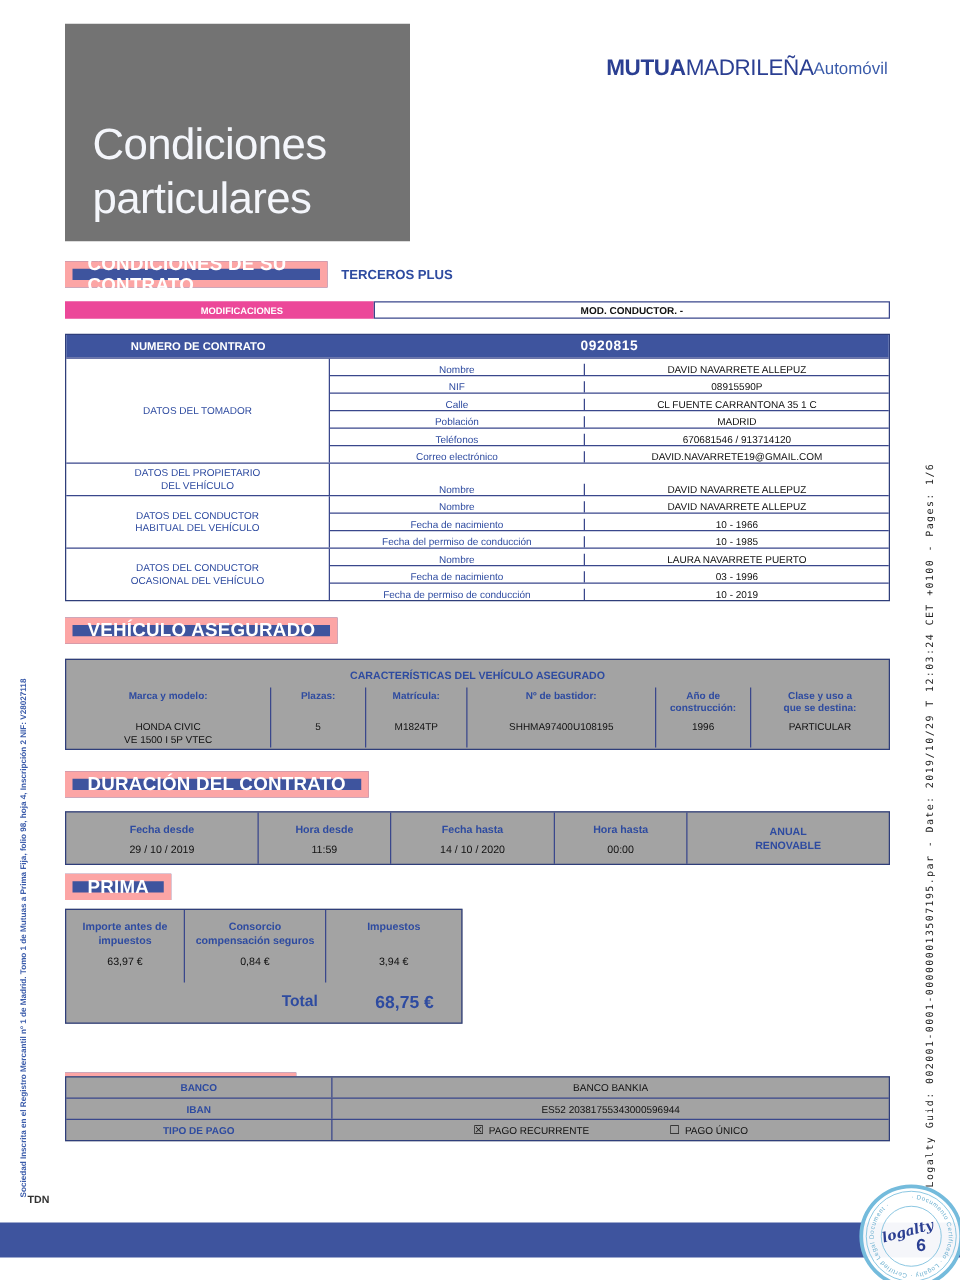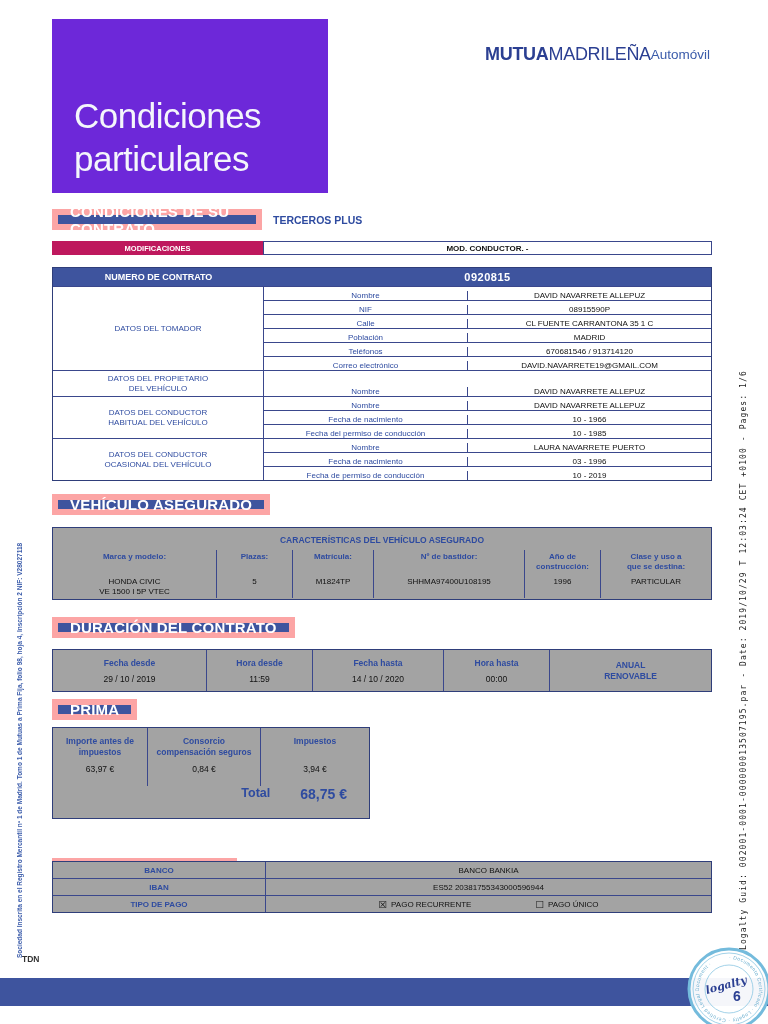--- a/index.html
+++ b/index.html
@@ -1,20 +1,20 @@
 <!DOCTYPE html>
 <html><head>
 <meta charset="utf-8">
 <style>
   html,body{margin:0;padding:0;background:#e8e8e8;}
   .page{position:relative;width:768px;height:1024px;background:#ffffff;overflow:hidden;
         font-family:"Liberation Sans",sans-serif;margin:0 auto;}
 
   
-  .title-box{position:absolute;left:52px;top:19px;width:276px;height:174px;background:#6d28d9;
+  .title-box{position:absolute;left:52px;top:19px;width:276px;height:174px;background:#737373;
              display:flex;flex-direction:column;justify-content:flex-end;box-sizing:border-box;
              padding:0 0 13px 22px;}
   .title-line{font-size:35px;line-height:43px;letter-spacing:-0.5px;color:#F4F6FB;}
 
   
   .logo{position:absolute;left:478px;top:44px;display:flex;gap:7px;align-items:flex-start;}
   .logo-textcol{display:flex;flex-direction:row;}
   .brand-name{font-size:18px;color:#2B3F92;white-space:nowrap;letter-spacing:-0.3px;}
   .brand-name .b{font-weight:bold;}
   .brand-rule{border-top:2px solid #2B3F92;margin-top:2px;}
@@ -26,22 +26,22 @@
          padding:0 12px;letter-spacing:0.2px;border:6px solid #fca5a5;}
   #badge-contract{left:52px;top:209px;width:210px;}
   #badge-vehicle{left:52px;top:494px;}
   #badge-duration{left:52px;top:617px;}
   #badge-prima{left:52px;top:699px;}
   #badge-bank{left:52px;top:858px;}
   .plan{position:absolute;left:273px;top:214px;font-size:10.5px;font-weight:bold;color:#2E4BA0;}
 
   
   .mods{position:absolute;left:52px;top:241px;width:660px;height:14px;display:flex;}
-  .mods-label{width:211px;background:#be185d;color:#fff;font-weight:bold;font-size:7.5px;
-              display:flex;align-items:center;justify-content:center;}
+  .mods-label{width:211px;background:#ec4899;color:#fff;font-weight:bold;font-size:7.5px;
+              display:flex;align-items:center;justify-content:center;padding-left:36px;}
   .mods-value{flex:1;border:1px solid #3A478C;box-sizing:border-box;font-size:8px;color:#111;
               display:flex;align-items:center;justify-content:center;font-weight:bold;}
 
   
   .ctable{position:absolute;left:52px;top:267px;width:660px;border:1px solid #2F3E7A;box-sizing:border-box;}
   .ctable-head{display:flex;background:#3E549E;color:#fff;height:18px;align-items:center;}
   .ctable-head .h1{width:211px;text-align:center;font-weight:bold;font-size:9px;}
   .ctable-head .h2{flex:1;text-align:center;font-weight:bold;font-size:11px;letter-spacing:0.5px;}
   .cgroup{display:flex;border-top:1px solid #3A478C;}
   .cg-label{width:211px;border-right:1px solid #3A478C;box-sizing:border-box;display:flex;
@@ -80,21 +80,21 @@
            color:#2E4BA0;font-weight:bold;font-size:8.5px;line-height:11px;height:100%;}
 
   
   #prima-table{left:52px;top:727px;width:318px;height:92px;}
   .prima-grid{display:flex;height:58px;}
   .p-col{display:flex;flex-direction:column;align-items:center;text-align:center;}
   .p-col:not(:last-child){border-right:1px solid #3A478C;}
   .pc0{width:94px;}.pc1{width:112px;}.pc2{flex:1;}
   .p-h{color:#2E4BA0;font-weight:bold;font-size:8.5px;line-height:10.5px;margin-top:8px;min-height:21px;}
   .p-v{color:#111;font-size:8.5px;margin-top:7px;}
-  .prima-total{display:flex;justify-content:flex-end;align-items:flex-start;gap:30px;
+  .prima-total{display:flex;justify-content:flex-end;align-items:center;gap:46px;
                padding-right:22px;height:30px;color:#2E4BA0;font-weight:bold;}
   .pt-label{font-size:12.5px;}
   .pt-value{font-size:14px;}
 
   
   #bank-table{left:52px;top:861px;width:660px;}
   .brow{display:flex;height:16px;}
   .brow + .brow{border-top:1px solid #3A478C;}
   .b-label{width:213px;border-right:1px solid #3A478C;box-sizing:border-box;display:flex;
            align-items:center;justify-content:center;color:#2E4BA0;font-weight:bold;font-size:8px;}

